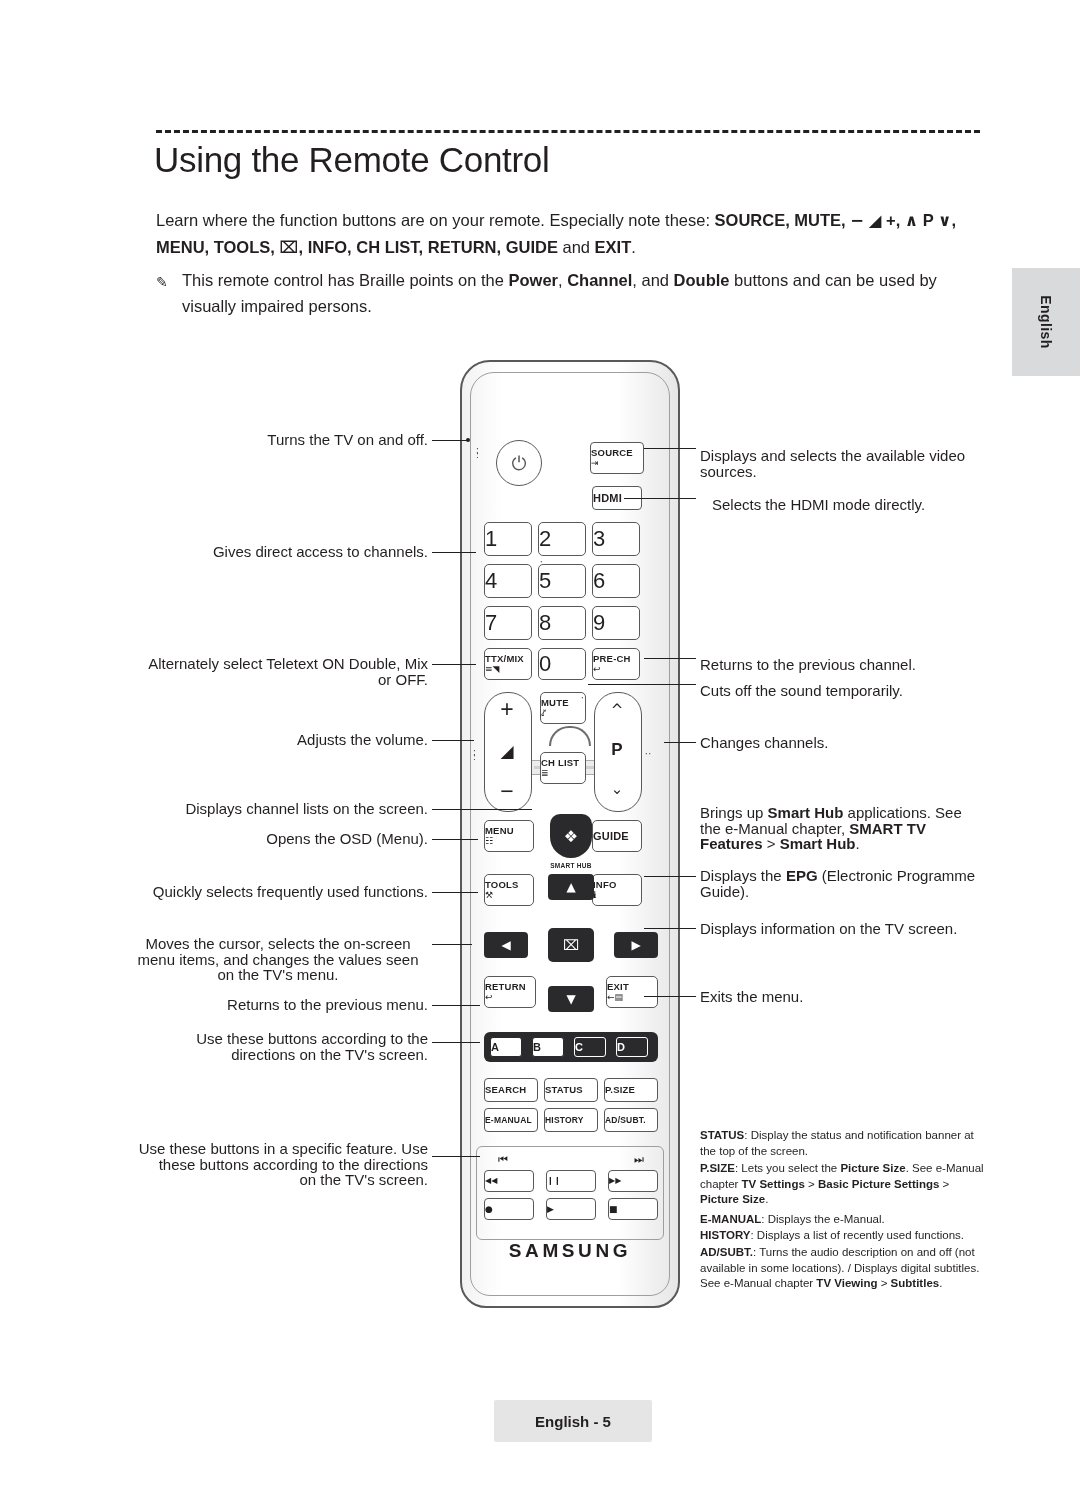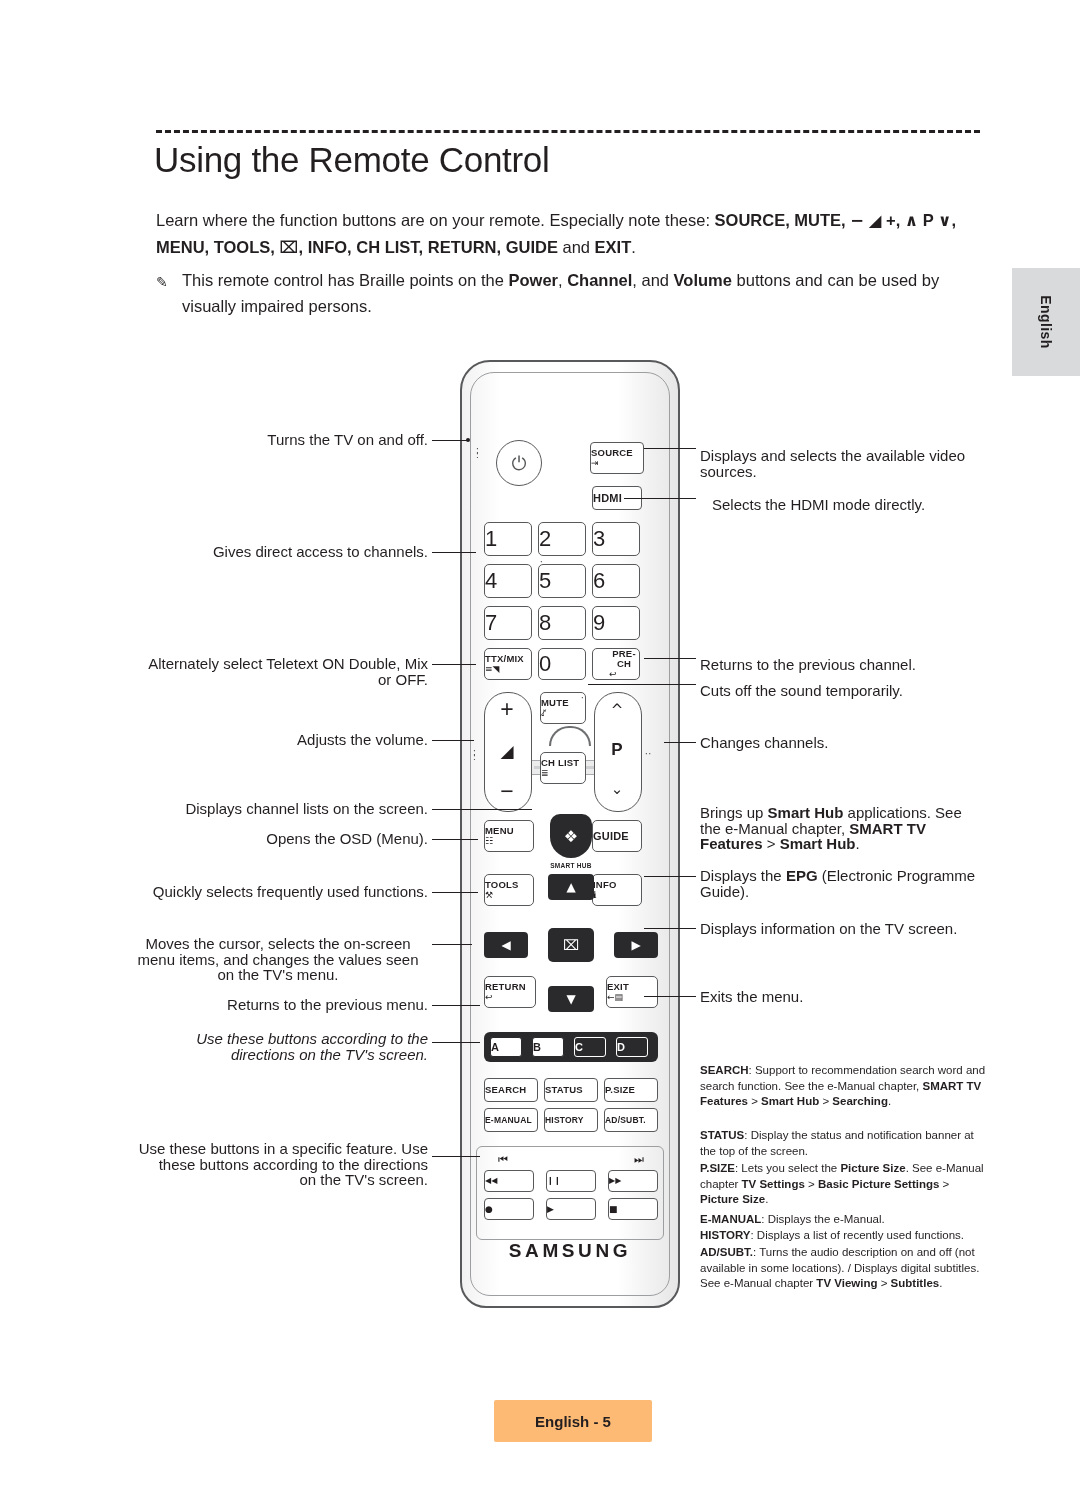--- a/index.html
+++ b/index.html
@@ -46,21 +46,21 @@
   .sidetab span {
     position:absolute; left:50%; top:50%;
     transform:translate(-50%,-50%) rotate(90deg);
     font-size:14px; font-weight:700; letter-spacing:0.4px; color:#231f20;
     white-space:nowrap;
   }
 
   
   .footer {
     position:absolute; left:466px; top:1400px; width:158px; height:42px;
-    background:#fdba74; border-radius:2px;
+    background:#e5e5e5; border-radius:2px;
   }
   .footer span {
     position:absolute; left:50%; top:50%; transform:translate(-50%,-50%);
     font-size:15px; font-weight:700; color:#231f20; white-space:nowrap;
   }
 
   
   .remote {
     position:absolute; left:432px; top:360px; width:216px; height:944px;
     border:2px solid #58595b;
@@ -130,21 +130,21 @@
 
 <div class="page">
 
   <div class="dashrule"></div>
   <div class="title">Using the Remote Control</div>
 
   <div class="intro">Learn where the function buttons are on your remote. Especially note these: <b>SOURCE, MUTE, <span class="sym">−</span> <span class="sym">◢</span> +, <span class="sym">∧</span> P <span class="sym">∨</span>, MENU, TOOLS, <span class="sym">⌧</span>, INFO, CH LIST, RETURN, GUIDE</b> and <b>EXIT</b>.</div>
 
   <div class="note">
     <span class="pen">✎</span>
-    <span class="notetext">This remote control has Braille points on the <b>Power</b>, <b>Channel</b>, and <b>Volume</b> buttons and can be used by visually impaired persons.</span>
+    <span class="notetext">This remote control has Braille points on the <b>Power</b>, <b>Channel</b>, and <b>Double</b> buttons and can be used by visually impaired persons.</span>
   </div>
 
   <div class="sidetab">
     <span>English</span>
   </div>
 
   <div class="footer">
     <span>English - 5</span>
   </div>
 
@@ -197,21 +197,21 @@
 
     <div class="braille" style="left:78px; top:198px; letter-spacing:0;">·</div>
 
     <div class="key" style="left:22px; top:286px; width:48px; height:32px; border-radius:5px;">
       <span class="lbl">TTX/MIX</span>
       <span class="glyph">≡◥</span>
     </div>
     <div class="key" style="left:76px; top:286px; width:48px; height:32px; border-radius:5px;">
         <span class="num">0</span>
       </div>
-    <div class="key" style="left:130px; top:286px; width:48px; height:32px; border-radius:5px;padding-left:16px;">
+    <div class="key" style="left:130px; top:286px; width:48px; height:32px; border-radius:5px;">
       <span class="lbl">PRE-CH</span>
       <span class="glyph">↩</span>
     </div>
 
     <div style="position:absolute; left:22px; top:330px; width:46px; height:118px; border:1.6px solid #58595b; border-radius:23px; background:#fff;"></div>
     <div style="position:absolute; left:22px; top:330px; width:46px; height:34px; display:flex; align-items:center; justify-content:center; font-size:23px; color:#231f20;">+</div>
     <div style="position:absolute; left:22px; top:376px; width:46px; height:26px; display:flex; align-items:center; justify-content:center; font-size:17px; color:#231f20; font-family:'DejaVu Sans',sans-serif;">◢</div>
     <div style="position:absolute; left:22px; top:412px; width:46px; height:34px; display:flex; align-items:center; justify-content:center; font-size:23px; color:#231f20;">−</div>
     <div class="braille" style="left:11px; top:388px;">:<br>:</div>
 
@@ -348,21 +348,21 @@
 
   <div class="callout left" style="left:120px; top:884px; width:280px;">Quickly selects frequently used functions.</div>
   <div class="lead" style="left:404px; top:892px; width:46px;"></div>
 
   <div class="callout left" style="left:100px; top:936px; width:300px;text-align:center;">Moves the cursor, selects the on-screen menu items, and changes the values seen on the TV's menu.</div>
   <div class="lead" style="left:404px; top:944px; width:40px;"></div>
 
   <div class="callout left" style="left:160px; top:997px; width:240px;">Returns to the previous menu.</div>
   <div class="lead" style="left:404px; top:1005px; width:48px;"></div>
 
-  <div class="callout left" style="left:110px; top:1031px; width:290px;font-style:italic;">Use these buttons according to the directions on the TV's screen.</div>
+  <div class="callout left" style="left:110px; top:1031px; width:290px;">Use these buttons according to the directions on the TV's screen.</div>
   <div class="lead" style="left:404px; top:1042px; width:48px;"></div>
 
   <div class="callout left" style="left:110px; top:1141px; width:290px;">Use these buttons in a specific feature. Use these buttons according to the directions on the TV's screen.</div>
   <div class="lead" style="left:404px; top:1156px; width:48px;"></div>
 
   <div class="lead" style="left:616px; top:448px; width:52px;"></div>
   <div class="callout right" style="left:672px; top:448px; width:280px;">Displays and selects the available video sources.</div>
 
   <div class="lead" style="left:596px; top:498px; width:72px;"></div>
   <div class="callout right" style="left:684px; top:497px; width:280px;">Selects the HDMI mode directly.</div>
@@ -380,20 +380,19 @@
 
   <div class="lead" style="left:616px; top:876px; width:52px;"></div>
   <div class="callout right" style="left:672px; top:868px; width:280px;">Displays the <b>EPG</b> (Electronic Programme Guide).</div>
 
   <div class="lead" style="left:616px; top:928px; width:52px;"></div>
   <div class="callout right" style="left:672px; top:921px; width:280px;">Displays information on the TV screen.</div>
 
   <div class="lead" style="left:616px; top:996px; width:52px;"></div>
   <div class="callout right" style="left:672px; top:989px; width:280px;">Exits the menu.</div>
 
-  <div class="bigdesc" style="left:672px; top:1063px; width:290px;"><b>SEARCH</b>: Support to recommendation search word and search function. See the e-Manual chapter, <b>SMART TV Features</b> &gt; <b>Smart Hub</b> &gt; <b>Searching</b>.</div>
   <div class="bigdesc" style="left:672px; top:1128px; width:290px;"><b>STATUS</b>: Display the status and notification banner at the top of the screen.</div>
   <div class="bigdesc" style="left:672px; top:1161px; width:290px;"><b>P.SIZE</b>: Lets you select the <b>Picture Size</b>. See e-Manual chapter <b>TV Settings</b> &gt; <b>Basic Picture Settings</b> &gt; <b>Picture Size</b>.</div>
   <div class="bigdesc" style="left:672px; top:1212px; width:290px;"><b>E-MANUAL</b>: Displays the e-Manual.</div>
   <div class="bigdesc" style="left:672px; top:1228px; width:290px;"><b>HISTORY</b>: Displays a list of recently used functions.</div>
   <div class="bigdesc" style="left:672px; top:1245px; width:290px;"><b>AD/SUBT.</b>: Turns the audio description on and off (not available in some locations). / Displays digital subtitles. See e-Manual chapter <b>TV Viewing</b> &gt; <b>Subtitles</b>.</div>
 
 </div>
 
 </body></html>

